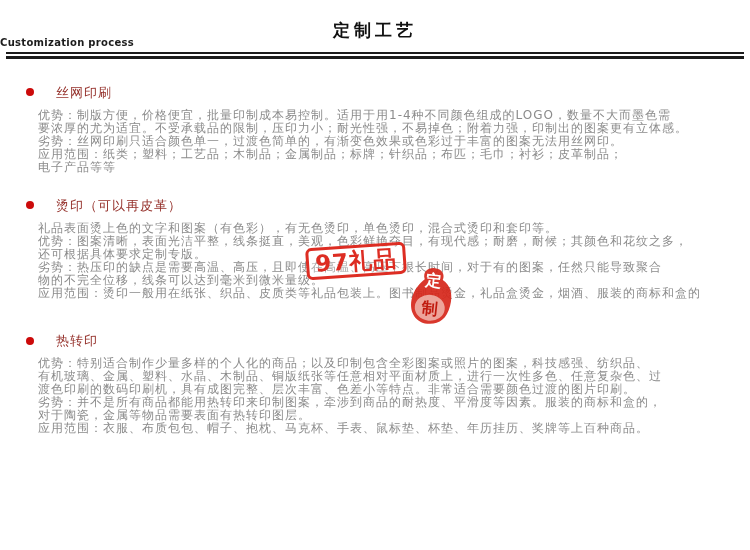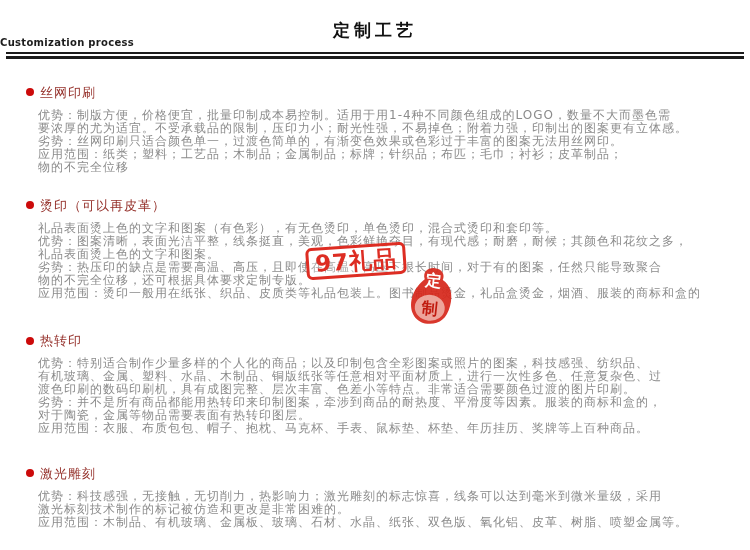--- a/index.html
+++ b/index.html
@@ -20,21 +20,21 @@
   }
   .double-rule{margin:4px 6px 0 6px;}
   .double-rule .rule{height:2.5px;background:#1c1c1c;}
   .double-rule .rule + .rule{margin-top:2px;}
   
   .content{margin-top:26px;padding:0 4px 0 26px;}
   .sec{margin-top:0;}
   .sec + .sec{margin-top:24px;}
   .sec.s3{margin-top:34px;font-family:Liberation Mono, monospace;}
   .sec.s4{margin-top:30px;}
-  .sec-head{display:flex;align-items:center;gap:6px;height:15px;}
+  .sec-head{display:flex;align-items:center;gap:22px;height:15px;}
   .bullet{
     width:8px;height:8px;border-radius:50%;background:#cc0a0a;flex:0 0 auto;
   }
   .sec-title{
     font-size:13px;color:#95312b;letter-spacing:1px;line-height:15px;
   }
   .sec-body{margin-top:9px;padding-left:12px;}
   .sec-body .line{
     font-size:12px;line-height:13px;color:#8b8b8b;letter-spacing:1px;
     white-space:nowrap;
@@ -78,65 +78,54 @@
     <section class="sec s1">
       <div class="sec-head">
         <span class="bullet"></span>
         <span class="sec-title">丝网印刷</span>
       </div>
       <div class="sec-body">
           <div class="line">优势：制版方便，价格便宜，批量印制成本易控制。适用于用1-4种不同颜色组成的LOGO，数量不大而墨色需</div>
           <div class="line">要浓厚的尤为适宜。不受承载品的限制，压印力小；耐光性强，不易掉色；附着力强，印制出的图案更有立体感。</div>
           <div class="line">劣势：丝网印刷只适合颜色单一，过渡色简单的，有渐变色效果或色彩过于丰富的图案无法用丝网印。</div>
           <div class="line">应用范围：纸类；塑料；工艺品；木制品；金属制品；标牌；针织品；布匹；毛巾；衬衫；皮革制品；</div>
-          <div class="line">物的不完全位移</div>
+          <div class="line">电子产品等等</div>
         </div>
     </section>
 
     <section class="sec s2">
       <div class="sec-head">
         <span class="bullet"></span>
         <span class="sec-title">烫印（可以再皮革）</span>
       </div>
       <div class="sec-body">
           <div class="line">礼品表面烫上色的文字和图案（有色彩），有无色烫印，单色烫印，混合式烫印和套印等。</div>
           <div class="line">优势：图案清晰，表面光洁平整，线条挺直，美观，色彩鲜艳夺目，有现代感；耐磨，耐候；其颜色和花纹之多，</div>
-          <div class="line">礼品表面烫上色的文字和图案。</div>
+          <div class="line">还可根据具体要求定制专版。</div>
           <div class="line">劣势：热压印的缺点是需要高温、高压，且即使在高温、高压下很长时间，对于有的图案，任然只能导致聚合</div>
-          <div class="line">物的不完全位移，还可根据具体要求定制专版。</div>
+          <div class="line">物的不完全位移，线条可以达到毫米到微米量级。</div>
           <div class="line">应用范围：烫印一般用在纸张、织品、皮质类等礼品包装上。图书制品烫金，礼品盒烫金，烟酒、服装的商标和盒的</div>
         </div>
     </section>
 
     <section class="sec s3">
       <div class="sec-head">
         <span class="bullet"></span>
         <span class="sec-title">热转印</span>
       </div>
       <div class="sec-body">
           <div class="line">优势：特别适合制作少量多样的个人化的商品；以及印制包含全彩图案或照片的图案，科技感强、纺织品、</div>
           <div class="line">有机玻璃、金属、塑料、水晶、木制品、铜版纸张等任意相对平面材质上，进行一次性多色、任意复杂色、过</div>
           <div class="line">渡色印刷的数码印刷机，具有成图完整、层次丰富、色差小等特点。非常适合需要颜色过渡的图片印刷。</div>
           <div class="line">劣势：并不是所有商品都能用热转印来印制图案，牵涉到商品的耐热度、平滑度等因素。服装的商标和盒的，</div>
           <div class="line">对于陶瓷，金属等物品需要表面有热转印图层。</div>
           <div class="line">应用范围：衣服、布质包包、帽子、抱枕、马克杯、手表、鼠标垫、杯垫、年历挂历、奖牌等上百种商品。</div>
         </div>
     </section>
 
-    <section class="sec s4">
-      <div class="sec-head">
-        <span class="bullet"></span>
-        <span class="sec-title">激光雕刻</span>
-      </div>
-      <div class="sec-body">
-          <div class="line">优势：科技感强，无接触，无切削力，热影响力；激光雕刻的标志惊喜，线条可以达到毫米到微米量级，采用</div>
-          <div class="line">激光标刻技术制作的标记被仿造和更改是非常困难的。</div>
-          <div class="line">应用范围：木制品、有机玻璃、金属板、玻璃、石材、水晶、纸张、双色版、氧化铝、皮革、树脂、喷塑金属等。</div>
-        </div>
-    </section>
 
   </div>
 
   <div class="watermark">
     <div class="wm-box">
       <span class="wm-text">97礼品</span>
     </div>
     <svg class="wm-seal" viewBox="0 0 44 58">
       <path d="M22,1 C29,1 33,6 31,12 C39,16 43,25 41,37 C39,51 31,57 20,57 C9,57 1,48 2,35 C3,24 9,17 13,13 C10,6 15,1 22,1 Z" fill="#d6281c" opacity="0.93"></path>
       <ellipse cx="21" cy="41" rx="15" ry="13" fill="#f0b7ae" opacity="0.85"></ellipse>

